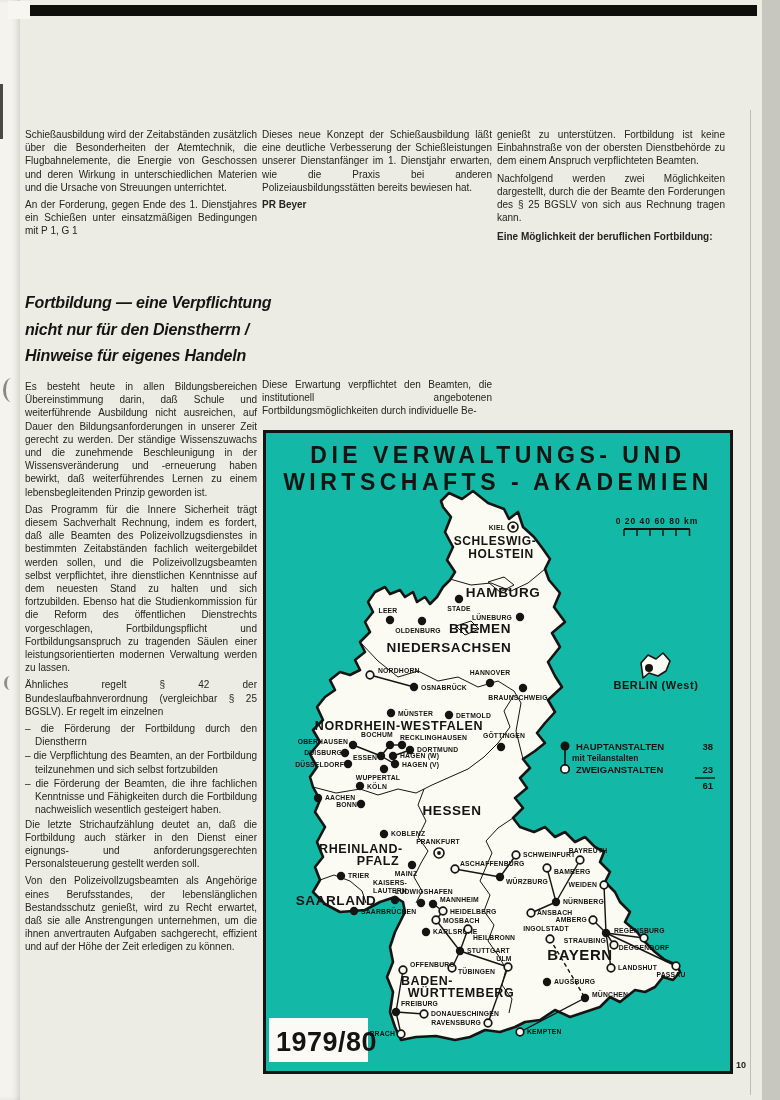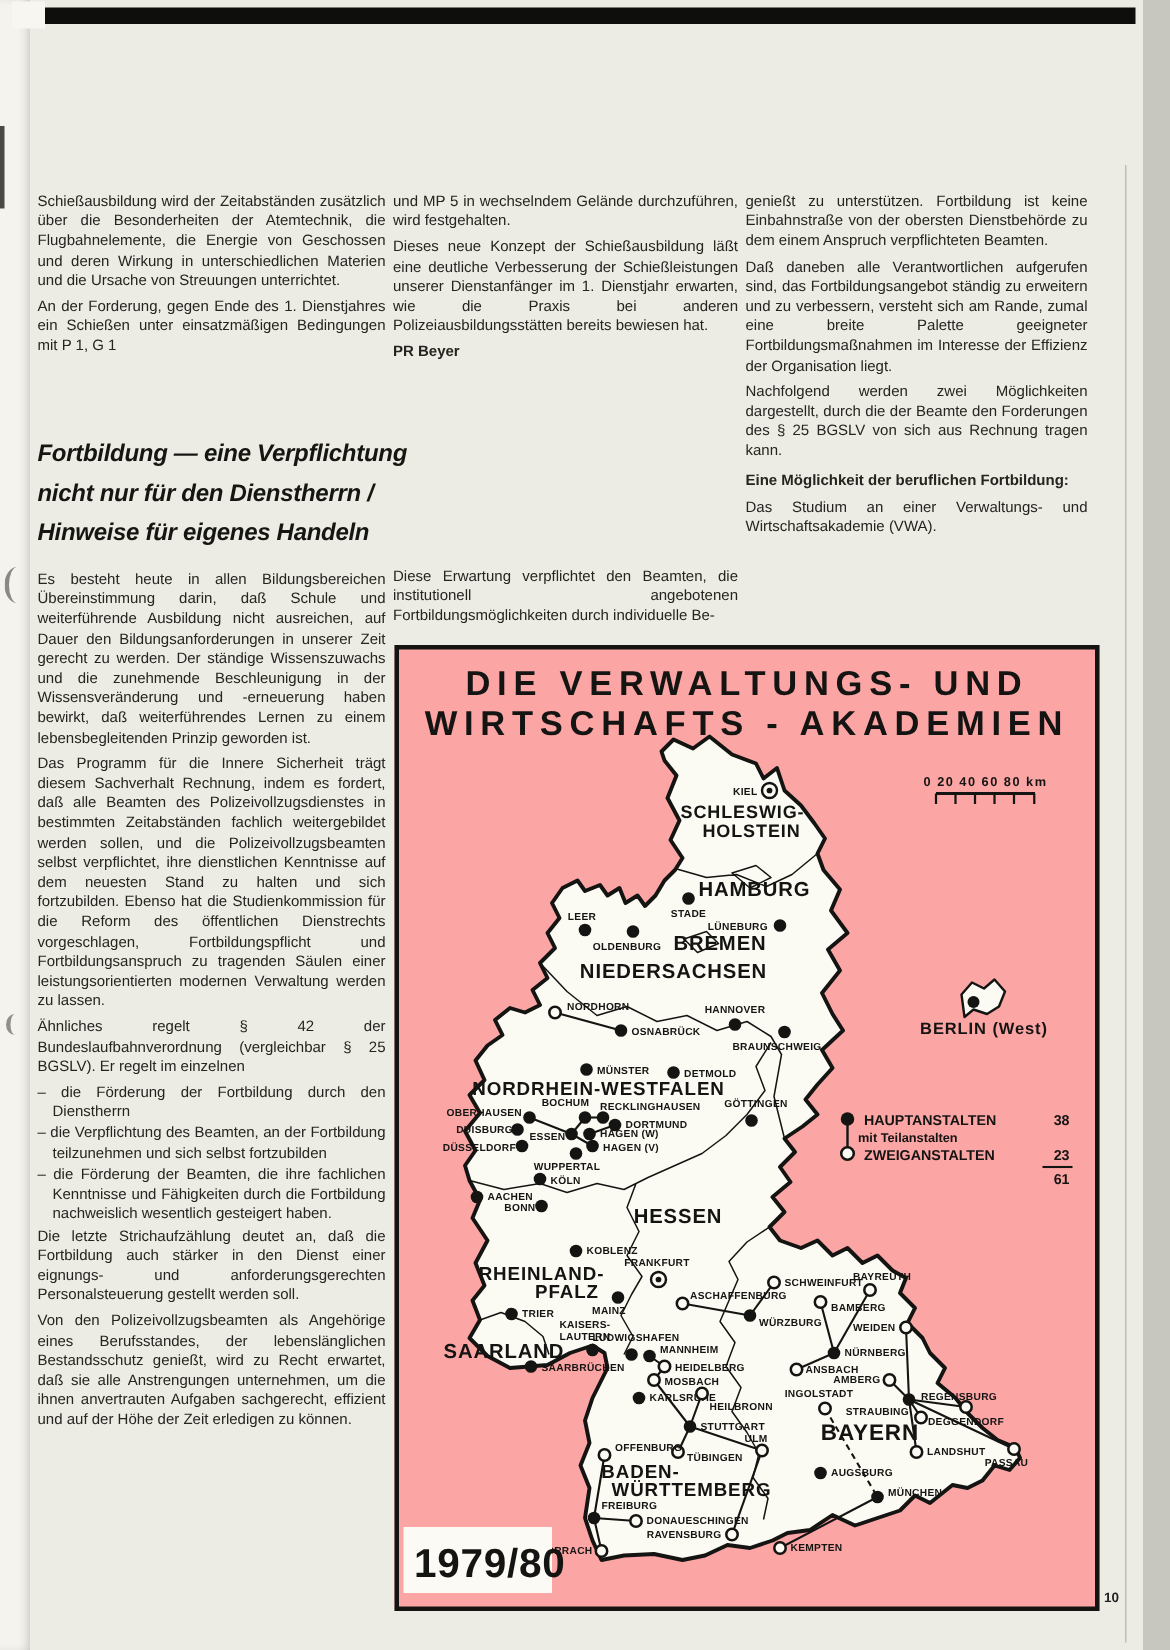--- a/index.html
+++ b/index.html
@@ -24,21 +24,21 @@
   .col-heading{font-weight:bold;margin:6px 0 5px 0;}
 
   .headline{
     position:absolute;left:25px;top:290px;width:465px;
     font-size:16px;line-height:26.5px;font-weight:bold;font-style:italic;
     letter-spacing:-0.2px;color:#151512;white-space:pre-line;
   }
 
   .map-box{
     position:absolute;left:263px;top:430px;width:470px;height:644px;
-    background:#fca5a5;border:3px solid #141412;box-sizing:border-box;
+    background:#14b8a6;border:3px solid #141412;box-sizing:border-box;
   }
   .map-title{
     position:absolute;left:0;top:9px;width:100%;text-align:center;
     font-size:23px;line-height:27px;font-weight:bold;letter-spacing:4.5px;
     color:#141412;white-space:pre-line;z-index:1;
   }
   .map-svg{position:absolute;left:0;top:0;width:464px;height:638px;}
   .map-svg text{font-family:"Liberation Sans",sans-serif;fill:#141412;}
   .map-svg .city{font-size:6.8px;font-weight:bold;letter-spacing:.2px;}
   .map-svg .state{font-weight:bold;letter-spacing:.6px;}
@@ -60,34 +60,31 @@
 <div class="artifact-paren"></div>
 <div class="artifact-dot"></div>
 <div class="right-rule"></div>
 
 <div class="col" style="left:25px;top:128px;width:232px;">
     <p>Schießausbildung wird der Zeitabständen zusätzlich über die Besonderheiten der Atemtechnik, die Flugbahnelemente, die Energie von Geschossen und deren Wirkung in unterschiedlichen Materien und die Ursache von Streuungen unterrichtet.</p>
     <p>An der Forderung, gegen Ende des 1. Dienstjahres ein Schießen unter einsatzmäßigen Bedingungen mit P 1, G 1</p>
   </div>
 <div class="col" style="left:262px;top:128px;width:230px;">
   <div>
-      <p>und MP 5 in wechselndem Gelände durchzuführen, wird festgehalten.</p>
       <p>Dieses neue Konzept der Schießausbildung läßt eine deutliche Verbesserung der Schießleistungen unserer Dienstanfänger im 1. Dienstjahr erwarten, wie die Praxis bei anderen Polizeiausbildungsstätten bereits bewiesen hat.</p>
     </div>
   <div class="byline">PR Beyer</div>
 </div>
 
 <div class="col" style="left:497px;top:128px;width:228px;">
   <div>
       <p>genießt zu unterstützen. Fortbildung ist keine Einbahnstraße von der obersten Dienstbehörde zu dem einem Anspruch verpflichteten Beamten.</p>
-      <p>Daß daneben alle Verantwortlichen aufgerufen sind, das Fortbildungsangebot ständig zu erweitern und zu verbessern, versteht sich am Rande, zumal eine breite Palette geeigneter Fortbildungsmaßnahmen im Interesse der Effizienz der Organisation liegt.</p>
       <p>Nachfolgend werden zwei Möglichkeiten dargestellt, durch die der Beamte den Forderungen des § 25 BGSLV von sich aus Rechnung tragen kann.</p>
     </div>
   <div class="col-heading">Eine Möglichkeit der beruflichen Fortbildung:</div>
-  <p>Das Studium an einer Verwaltungs- und Wirtschaftsakademie (VWA).</p>
 </div>
 
 <div class="headline">Fortbildung — eine Verpflichtung
 nicht nur für den Dienstherrn /
 Hinweise für eigenes Handeln</div>
 
 <div class="col" style="left:25px;top:380px;width:232px;">
     <p>Es besteht heute in allen Bildungsbereichen Übereinstimmung darin, daß Schule und weiterführende Ausbildung nicht ausreichen, auf Dauer den Bildungsanforderungen in unserer Zeit gerecht zu werden. Der ständige Wissenszuwachs und die zunehmende Beschleunigung in der Wissensveränderung und -erneuerung haben bewirkt, daß weiterführendes Lernen zu einem lebensbegleitenden Prinzip geworden ist.</p>
     <p>Das Programm für die Innere Sicherheit trägt diesem Sachverhalt Rechnung, indem es fordert, daß alle Beamten des Polizeivollzugsdienstes in bestimmten Zeitabständen fachlich weitergebildet werden sollen, und die Polizeivollzugsbeamten selbst verpflichtet, ihre dienstlichen Kenntnisse auf dem neuesten Stand zu halten und sich fortzubilden. Ebenso hat die Studienkommission für die Reform des öffentlichen Dienstrechts vorgeschlagen, Fortbildungspflicht und Fortbildungsanspruch zu tragenden Säulen einer leistungsorientierten modernen Verwaltung werden zu lassen.</p>
     <p>Ähnliches regelt § 42 der Bundeslaufbahnverordnung (vergleichbar § 25 BGSLV). Er regelt im einzelnen</p>

